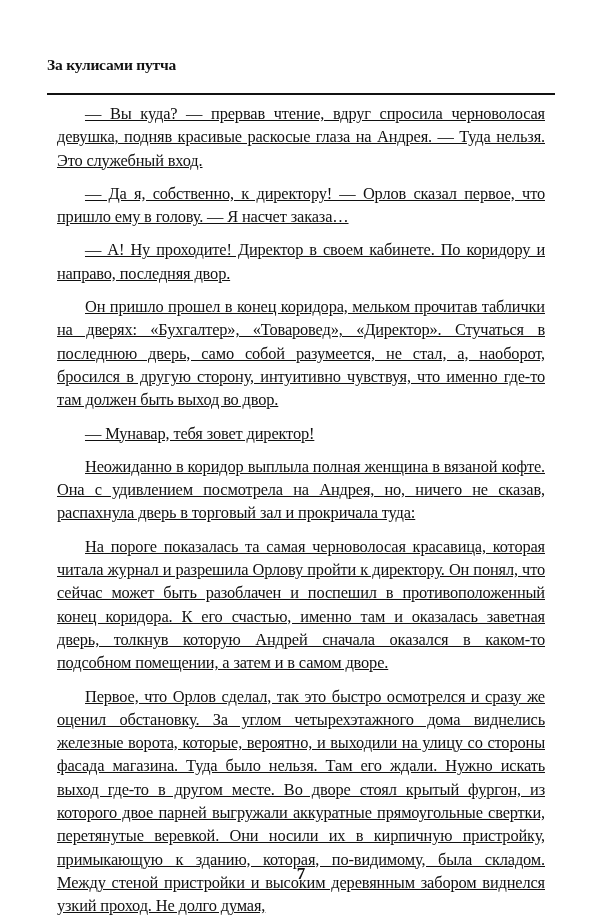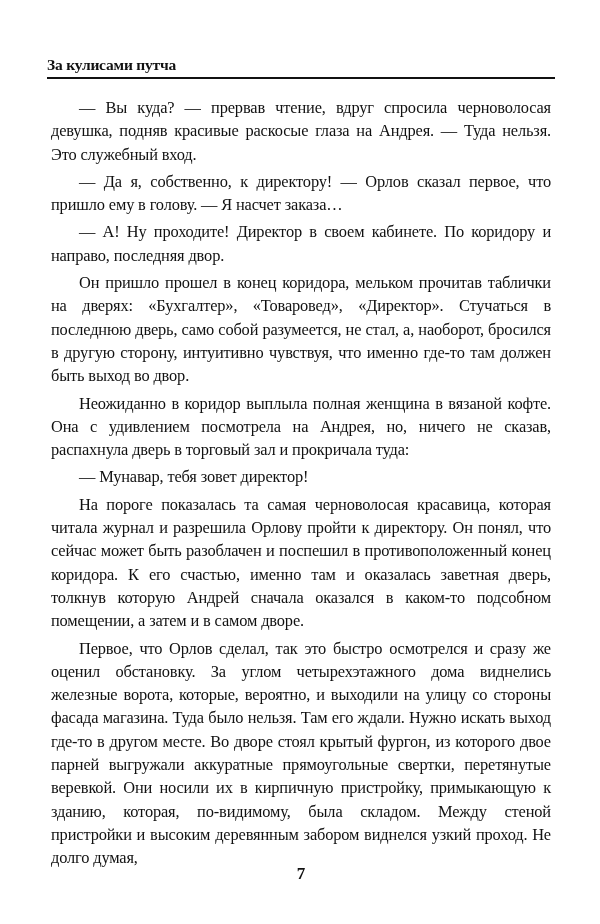--- a/index.html
+++ b/index.html
@@ -1,37 +1,37 @@
 <!DOCTYPE html>
 <html><head>
 <meta charset="utf-8">
 <style>
   html, body { margin: 0; padding: 0; background: #ffffff; }
   body { width: 600px; height: 924px; position: relative; overflow: hidden;
          font-family: "Liberation Serif", "DejaVu Serif", serif; color: #111; }
   .page { position: absolute; left: 47px; top: 0; width: 508px; }
   .running-head { position: absolute; top: 56px; left: 0; width: 508px;
                   font-size: 15.5px; font-weight: bold; letter-spacing: -0.2px;
-                  padding-bottom: 3px; border-bottom: 2px solid #111; line-height: 18px; }
+                  padding-bottom: 19px; border-bottom: 2px solid #111; line-height: 18px; }
   .body-text { position: absolute; top: 92px; left: 0; width: 508px;
                font-size: 16.4px; line-height: 23.3px; text-align: justify;
                letter-spacing: -0.15px; }
-  .body-text p { margin: 4px; text-indent: 28px; text-align: justify; }
+  .body-text p { margin: 10px; text-indent: 28px; text-align: justify; text-decoration: underline; }
   .page-number { position: absolute; top: 864px; left: 0; width: 508px;
                  text-align: center; font-size: 17px; font-weight: bold; }
 </style>
 </head>
 <body>
 
 <div class="page">
   <div class="running-head">За кулисами путча</div>
   <div class="body-text">
     <p>— Вы куда? — прервав чтение, вдруг спросила черноволосая девушка, подняв красивые раскосые глаза на Андрея. — Туда нельзя. Это служебный вход.</p>
     <p>— Да я, собственно, к директору! — Орлов сказал первое, что пришло ему в голову. — Я насчет заказа…</p>
     <p>— А! Ну проходите! Директор в своем кабинете. По коридору и направо, последняя двор.</p>
     <p>Он пришло прошел в конец коридора, мельком прочитав таблички на дверях: «Бухгалтер», «Товаровед», «Директор». Стучаться в последнюю дверь, само собой разумеется, не стал, а, наоборот, бросился в другую сторону, интуитивно чувствуя, что именно где-то там должен быть выход во двор.</p>
+    <p>— Мунавар, тебя зовет директор!</p>
     <p>Неожиданно в коридор выплыла полная женщина в вязаной кофте. Она с удивлением посмотрела на Андрея, но, ничего не сказав, распахнула дверь в торговый зал и прокричала туда:</p>
-    <p>— Мунавар, тебя зовет директор!</p>
     <p>На пороге показалась та самая черноволосая красавица, которая читала журнал и разрешила Орлову пройти к директору. Он понял, что сейчас может быть разоблачен и поспешил в противоположенный конец коридора. К его счастью, именно там и оказалась заветная дверь, толкнув которую Андрей сначала оказался в каком-то подсобном помещении, а затем и в самом дворе.</p>
     <p>Первое, что Орлов сделал, так это быстро осмотрелся и сразу же оценил обстановку. За углом четырехэтажного дома виднелись железные ворота, которые, вероятно, и выходили на улицу со стороны фасада магазина. Туда было нельзя. Там его ждали. Нужно искать выход где-то в другом месте. Во дворе стоял крытый фургон, из которого двое парней выгружали аккуратные прямоугольные свертки, перетянутые веревкой. Они носили их в кирпичную пристройку, примыкающую к зданию, которая, по-видимому, была складом. Между стеной пристройки и высоким деревянным забором виднелся узкий проход. Не долго думая,</p>
   </div>
   <div class="page-number">7</div>
 </div>
 
 </body></html>

